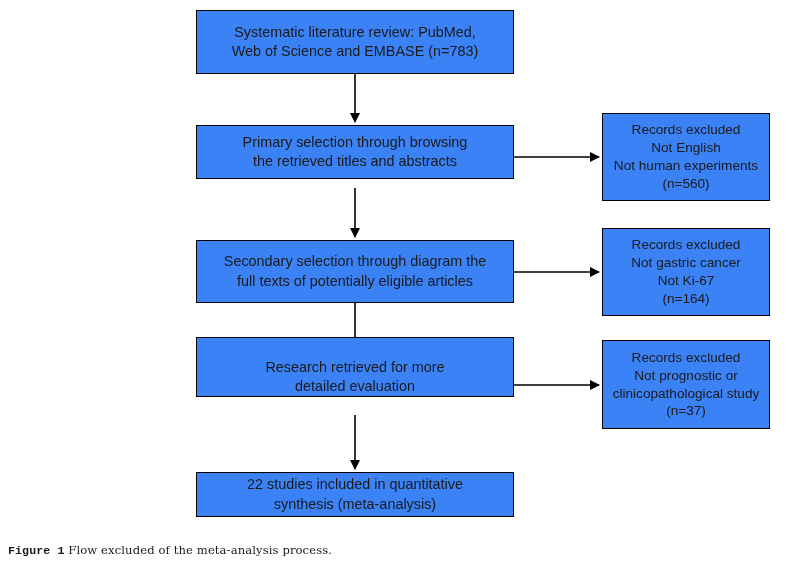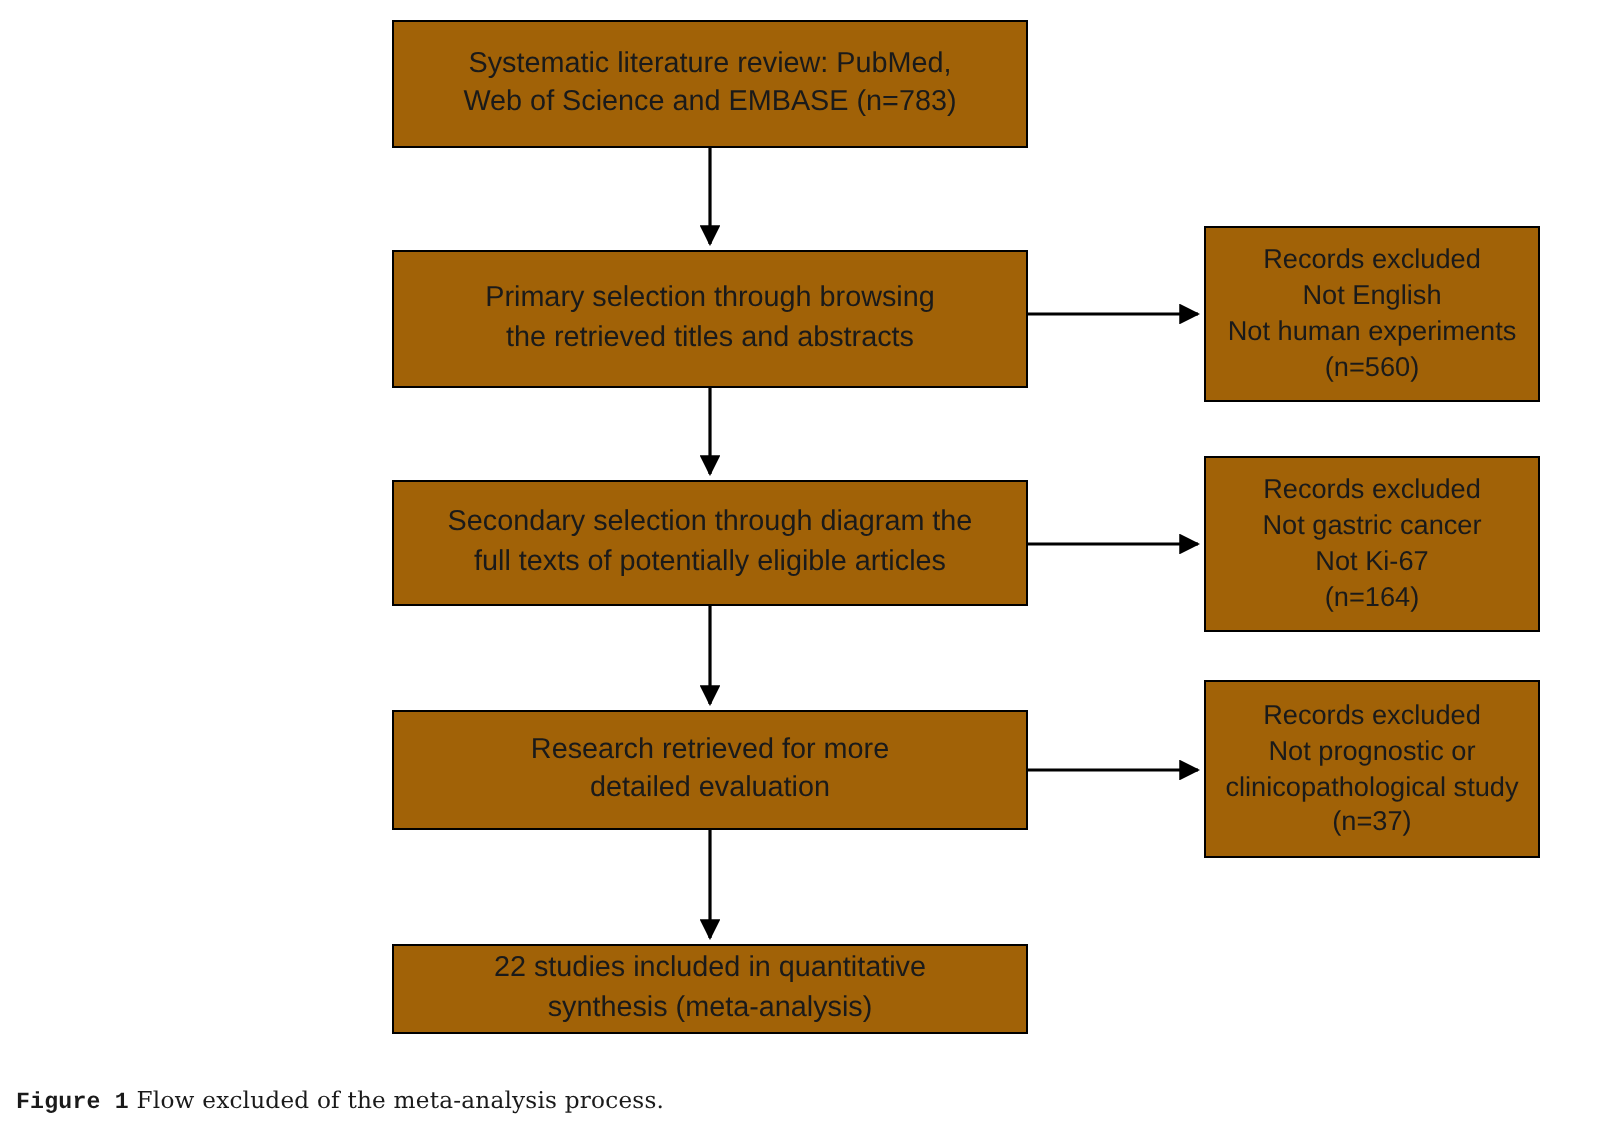--- a/index.html
+++ b/index.html
@@ -21,40 +21,40 @@
     left: 0;
     top: 0;
     width: 803px;
     height: 570px;
   }
 
   .node-box {
     position: absolute;
     box-sizing: border-box;
     border: 1.6px solid #000000;
-    background: #a16207;
+    background: #3b82f6;
     display: flex;
     align-items: center;
     justify-content: center;
     text-align: center;
     line-height: 1.32;
     color: #1a1a1a;
   }
 
   
   .main-node {
     left: 196px;
     width: 318px;
     font-size: 14.4px;
   }
 
   #node-identification { top: 10px;  height: 64px; }
-  #node-primary       { top: 125px; height: 69px; }
+  #node-primary       { top: 125px; height: 54px; }
   #node-secondary     { top: 240px; height: 63px; }
-  #node-retrieved     { top: 355px; height: 60px; }
+  #node-retrieved     { top: 337px; height: 60px; align-items: flex-end; }
   #node-included      { top: 472px; height: 45px; }
 
   
   .excluded-node {
     left: 602px;
     width: 168px;
     font-size: 13.6px;
   }
 
   #node-excluded-1 { top: 113px; height: 88px; }

